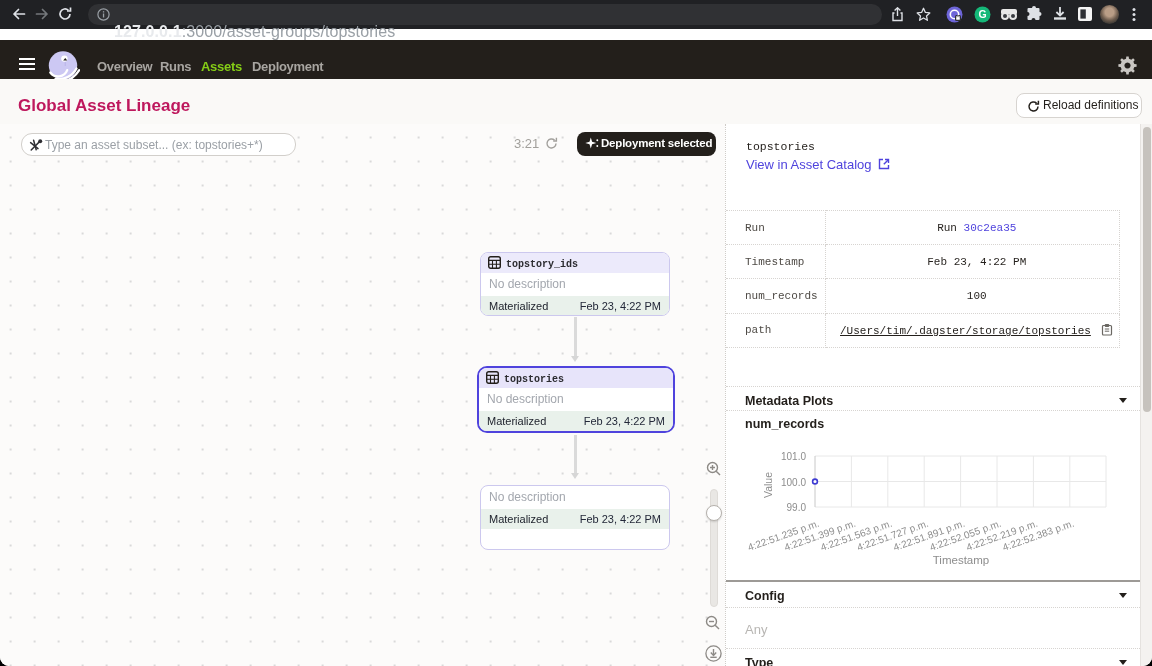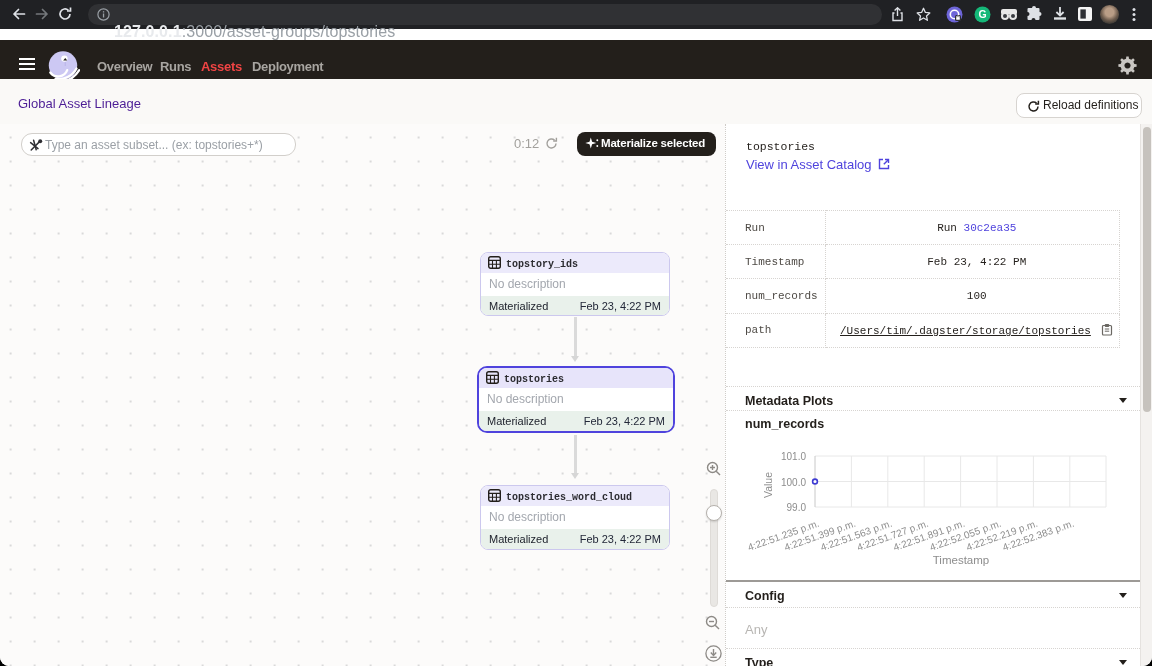--- a/index.html
+++ b/index.html
@@ -15,21 +15,21 @@
   #urltext b { color:#e8eaed; font-weight:bold; }
 
   
   #dnav { position:absolute; left:0; top:40px; width:1152px; height:50px; background:#231f1b; }
   .navtab { position:absolute; top:19px; font-size:13px; font-weight:bold; letter-spacing:-0.3px; color:#a8a5a1; }
   #searchpill { position:absolute; left:954px; top:13px; width:146px; height:23px; border-radius:12px; background:#37332e; }
   #slashkey { position:absolute; left:119px; top:4px; width:16px; height:15px; border-radius:3px; background:#4e4943; color:#d8d5d1; font-size:11px; text-align:center; line-height:15px; }
 
   
   #phead { position:absolute; left:0; top:79px; width:1152px; height:45px; background:#faf9f7; }
-  #ptitle { position:absolute; left:18px; top:17px; font-size:13px; font-weight:normal; color:#4c1d95; }
+  #ptitle { position:absolute; left:18px; top:17px; font-size:17px; font-weight:bold; color:#be185d; }
   #reloadbtn { white-space:nowrap; text-align:left; position:absolute; left:1016px; top:14px; width:126px; height:25px; background:#fff; border:1px solid #d7d4d0; border-radius:8px; font-size:12px; color:#231f1b; line-height:23px; }
 
   
   #main { position:absolute; left:0; top:124px; width:1152px; height:542px; }
   #graph { position:absolute; left:0; top:0; width:725px; height:542px; background:#fcfbfa;
     background-image:radial-gradient(circle, #d9d9d9 1.2px, transparent 1.5px);
     background-size:24px 24px; background-position:-1.4px 1.5px; }
   #gdivider { position:absolute; left:725px; top:0; width:0; height:542px; border-left:1px dotted #cfccc8; }
   #sidebar { position:absolute; left:726px; top:0; width:414px; height:542px; background:#fff; overflow:hidden; }
   #sscroll { position:absolute; left:1140px; top:0; width:12px; height:542px; background:#f4f2f0; border-left:1px solid #e5e2df;}
@@ -150,21 +150,21 @@
       <circle cx="17" cy="16.5" r="14.2" fill="#ccc8f3"></circle>
       <path d="M4.3 23.5 A9.7 9.7 0 0 0 21.2 21.2" stroke="#fff" stroke-width="2.3" fill="none" stroke-linecap="round"></path>
       <path d="M9.5 29.8 A20.5 20.5 0 0 0 30.5 19.5" stroke="#fff" stroke-width="2.3" fill="none" stroke-linecap="round"></path>
       <path d="M16 33 A25 25 0 0 0 33.2 21.2" stroke="#fff" stroke-width="2.3" fill="none" stroke-linecap="round"></path>
       <path d="M19.3 13 L19.3 17" stroke="#bdb7ea" stroke-width="1.2"></path>
       <circle cx="18.4" cy="9.6" r="3.2" fill="#fff"></circle>
       <path d="M17.2 11.6 L21.2 11.6 L19.3 9 Z" fill="#262220"></path>
     </svg>
     <div class="navtab" style="left:97px">Overview</div>
     <div class="navtab" style="left:160px">Runs</div>
-    <div class="navtab" style="left:201px;color:#ef4444">Assets</div>
+    <div class="navtab" style="left:201px;color:#84cc16">Assets</div>
     <div class="navtab" style="left:252px">Deployment</div>
     <svg class="abs" style="left:1118px;top:16px" width="19" height="19" viewBox="0 0 19 19">
         <path fill="#c9c6c2" fill-rule="evenodd" d="M16.35 8.04 L18.62 8.30 L18.62 10.70 L16.35 10.96 L15.37 13.31 L16.80 15.10 L15.10 16.80 L13.31 15.37 L10.96 16.35 L10.70 18.62 L8.30 18.62 L8.04 16.35 L5.69 15.37 L3.90 16.80 L2.20 15.10 L3.63 13.31 L2.65 10.96 L0.38 10.70 L0.38 8.30 L2.65 8.04 L3.63 5.69 L2.20 3.90 L3.90 2.20 L5.69 3.63 L8.04 2.65 L8.30 0.38 L10.70 0.38 L10.96 2.65 L13.31 3.63 L15.10 2.20 L16.80 3.90 L15.37 5.69 Z M9.5 6.4 A3.1 3.1 0 1 0 9.51 6.4 Z"></path>
       </svg>
   </div>
 
   <div id="phead">
     <div id="ptitle">Global Asset Lineage</div>
     <div id="reloadbtn">
       <svg class="abs" style="left:10px;top:6px" width="13" height="13" viewBox="0 0 13 13">
@@ -181,32 +181,32 @@
         <svg class="abs" style="left:6px;top:4px" width="15" height="15" viewBox="0 0 15 15">
             <g stroke="#2f2f33" stroke-width="1.5" stroke-linecap="round">
               <path d="M3.2 12 L11.8 3.4"></path>
               <path d="M2.6 4.6 L10 10.6"></path>
               <path d="M5.6 2.2 L8.2 11.8"></path>
             </g>
             <circle cx="12.2" cy="3.2" r="2" fill="#2f2f33"></circle>
           </svg>
         <span>Type an asset subset... (ex: topstories+*)</span>
       </div>
-      <div id="timer">0:12</div>
+      <div id="timer">3:21</div>
       <svg class="abs" style="left:545px;top:13px" width="13" height="13" viewBox="0 0 13 13">
           <path d="M11 6.5 a4.5 4.5 0 1 1 -1.4 -3.3" stroke="#a2a09c" stroke-width="1.4" fill="none"></path>
           <path d="M11.4 0.8 L11.4 4 L8.2 4" stroke="#a2a09c" stroke-width="1.4" fill="none"></path>
         </svg>
       <div id="matbtn">
         <svg class="abs" style="left:8px;top:5px" width="14" height="14" viewBox="0 0 14 14">
             <path d="M5.8 0.5 L7.1 4.7 L11.3 6 L7.1 7.3 L5.8 11.5 L4.5 7.3 L0.3 6 L4.5 4.7 Z" fill="#fff"></path>
             <circle cx="12.3" cy="3.2" r="0.95" fill="#fff"></circle>
             <circle cx="12.3" cy="9" r="0.95" fill="#fff"></circle>
           </svg>
-        <span>Materialize selected</span>
+        <span>Deployment selected</span>
       </div>
 
       <div class="anode" id="node1" style="left:480px;top:128px;height:64px">
         <div class="hd"><svg width="13" height="13" viewBox="0 0 13 13">
               <rect x="0.7" y="0.7" width="11.6" height="11.6" rx="2" stroke="#231f1b" stroke-width="1.4" fill="none"></rect>
               <path d="M0.7 4.4 H12.3 M0.7 8.2 H12.3 M4.5 4.4 V12.3 M8.4 4.4 V12.3" stroke="#231f1b" stroke-width="1.1" fill="none"></path>
             </svg>topstory_ids</div>
         <div class="bd">No description</div>
         <div class="ft">Materialized<span class="dt">Feb 23, 4:22 PM</span></div>
       </div>
@@ -218,24 +218,20 @@
               <rect x="0.7" y="0.7" width="11.6" height="11.6" rx="2" stroke="#231f1b" stroke-width="1.4" fill="none"></rect>
               <path d="M0.7 4.4 H12.3 M0.7 8.2 H12.3 M4.5 4.4 V12.3 M8.4 4.4 V12.3" stroke="#231f1b" stroke-width="1.1" fill="none"></path>
             </svg>topstories</div>
         <div class="bd">No description</div>
         <div class="ft">Materialized<span class="dt">Feb 23, 4:22 PM</span></div>
       </div>
       <div class="edge" style="left:573.5px;top:311px;height:38px"></div>
       <div class="ahead" style="left:570.5px;top:349px"></div>
 
       <div class="anode" id="node3" style="left:480px;top:361px;height:65px">
-        <div class="hd"><svg width="13" height="13" viewBox="0 0 13 13">
-              <rect x="0.7" y="0.7" width="11.6" height="11.6" rx="2" stroke="#231f1b" stroke-width="1.4" fill="none"></rect>
-              <path d="M0.7 4.4 H12.3 M0.7 8.2 H12.3 M4.5 4.4 V12.3 M8.4 4.4 V12.3" stroke="#231f1b" stroke-width="1.1" fill="none"></path>
-            </svg>topstories_word_cloud</div>
         <div class="bd">No description</div>
         <div class="ft">Materialized<span class="dt">Feb 23, 4:22 PM</span></div>
       </div>
 
       <svg class="abs" style="left:706px;top:337px" width="16" height="16" viewBox="0 0 16 16">
           <circle cx="6.5" cy="6.5" r="5" stroke="#8d8a86" stroke-width="1.4" fill="none"></circle>
           <path d="M10.2 10.2 L14 14" stroke="#8d8a86" stroke-width="1.4"></path>
           <path d="M4 6.5 H9 M6.5 4 V9" stroke="#8d8a86" stroke-width="1.4"></path>
         </svg>
       <div id="ztrack"></div>

